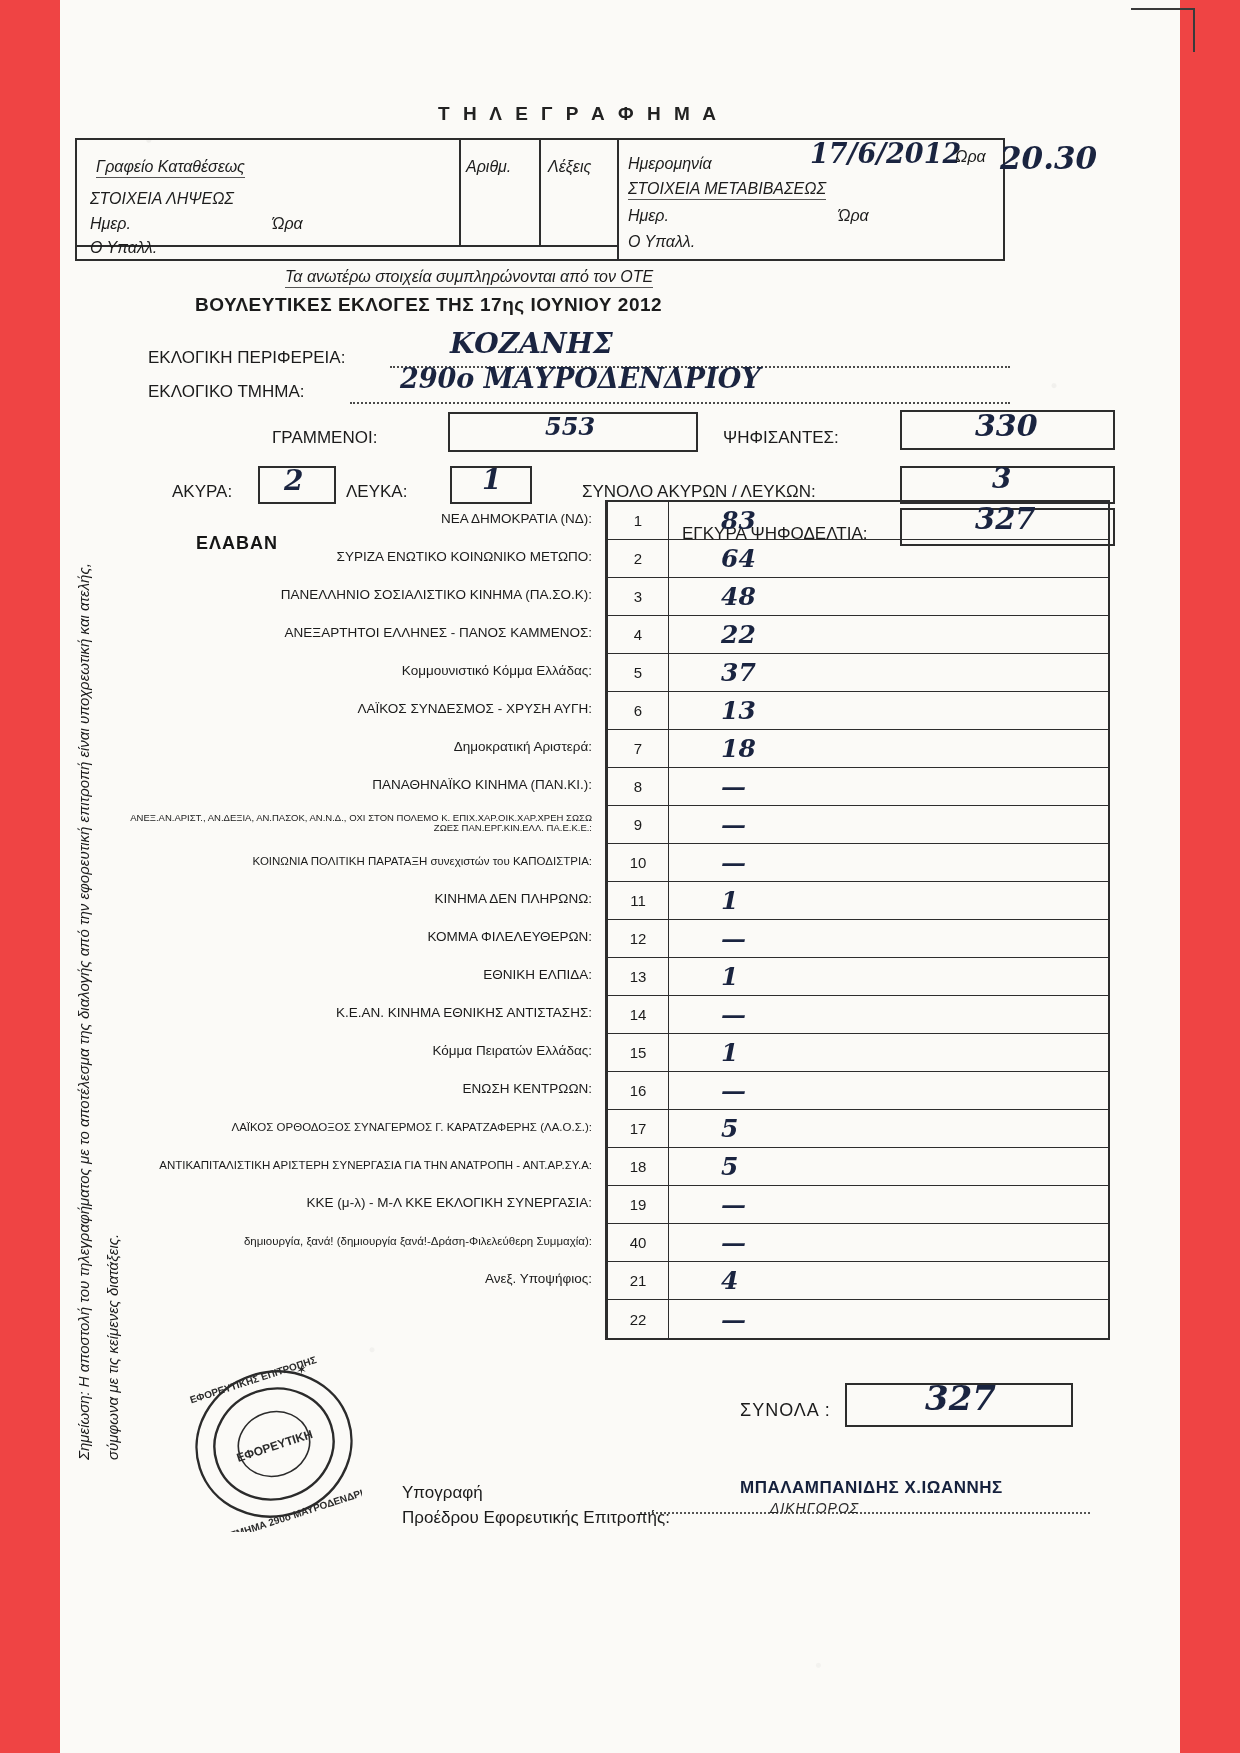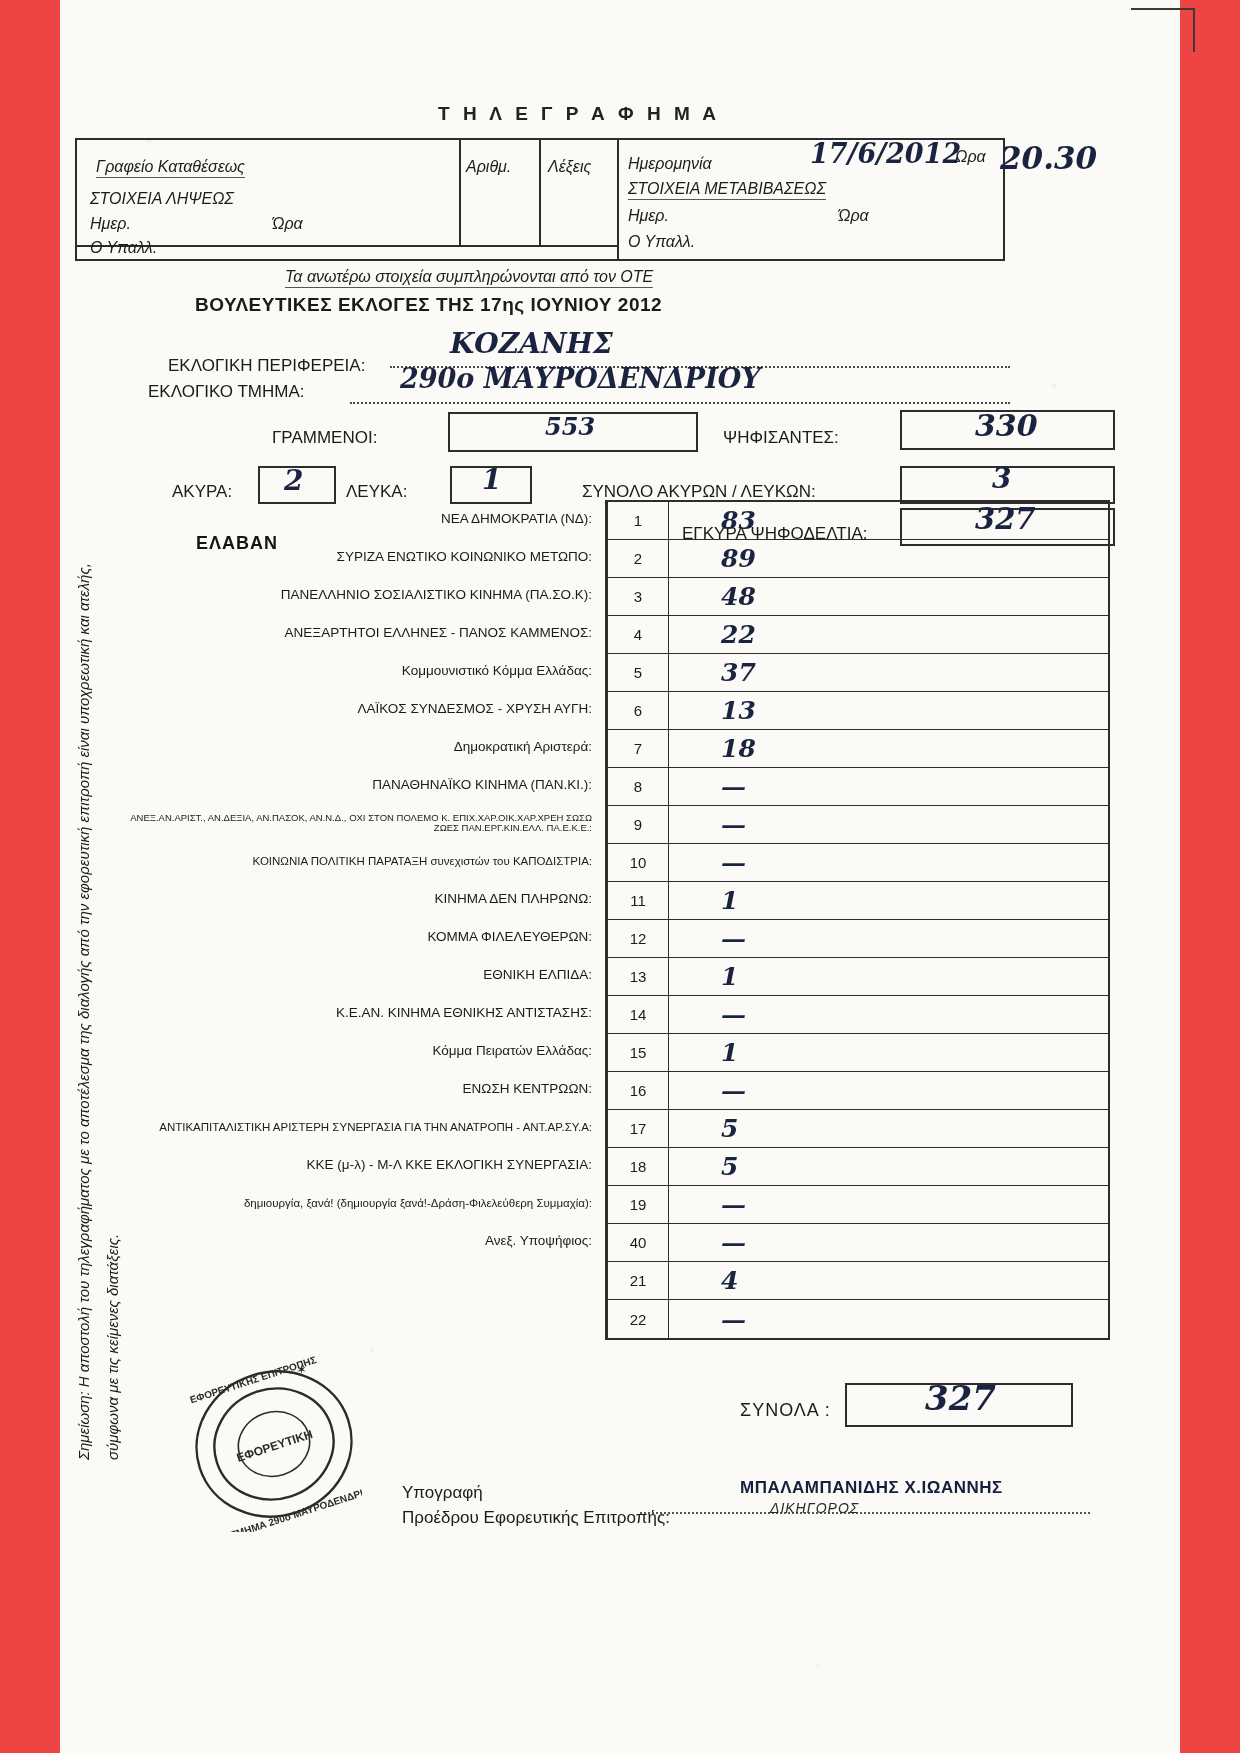--- a/index.html
+++ b/index.html
@@ -317,21 +317,21 @@
   <span class="hdr-txt" style="left:838px; top:207px;">Ώρα</span>
   <span class="hdr-txt" style="left:628px; top:233px;">Ο Υπαλλ.</span>
 
   <span class="hw" style="left:810px; top:138px; font-size:27px;">17/6/2012</span>
   <span class="hdr-txt" style="left:955px; top:148px;">Ώρα</span>
   <span class="hw" style="left:1000px; top:140px; font-size:31px;">20.30</span>
 
   <div class="ote-note">Τα ανωτέρω στοιχεία συμπληρώνονται από τον ΟΤΕ</div>
   <div class="election-title">ΒΟΥΛΕΥΤΙΚΕΣ ΕΚΛΟΓΕΣ ΤΗΣ 17ης ΙΟΥΝΙΟΥ 2012</div>
 
-  <span class="lbl" style="left:148px; top:356px;margin-left:20px;">ΕΚΛΟΓΙΚΗ ΠΕΡΙΦΕΡΕΙΑ:</span>
+  <span class="lbl" style="left:148px; top:348px;">ΕΚΛΟΓΙΚΗ ΠΕΡΙΦΕΡΕΙΑ:</span>
   <div class="dots" style="left:390px; top:366px; width:620px;"></div>
   <span class="hw" style="left:450px; top:327px; font-size:28px;">ΚΟΖΑΝΗΣ</span>
 
   <span class="lbl" style="left:148px; top:382px;">ΕΚΛΟΓΙΚΟ ΤΜΗΜΑ:</span>
   <div class="dots" style="left:350px; top:402px; width:660px;"></div>
   <span class="hw" style="left:400px; top:363px; font-size:27px;">290ο   ΜΑΥΡΟΔΕΝΔΡΙΟΥ</span>
 
   <span class="lbl" style="left:272px; top:428px;">ΓΡΑΜΜΕΝΟΙ:</span>
   <div class="boxfield" style="left:448px; top:412px; width:250px; height:40px;"></div>
   <span class="hw" style="left:545px; top:412px; font-size:24px;">553</span>
@@ -368,33 +368,34 @@
       <div class="pname">Δημοκρατική Αριστερά:</div>
       <div class="pname">ΠΑΝΑΘΗΝΑΪΚΟ ΚΙΝΗΜΑ (ΠΑΝ.ΚΙ.):</div>
       <div class="pname tiny">ΑΝΕΞ.ΑΝ.ΑΡΙΣΤ., ΑΝ.ΔΕΞΙΑ, ΑΝ.ΠΑΣΟΚ, ΑΝ.Ν.Δ., ΟΧΙ ΣΤΟΝ ΠΟΛΕΜΟ Κ. ΕΠΙΧ.ΧΑΡ.ΟΙΚ.ΧΑΡ.ΧΡΕΗ ΣΩΣΩ ΖΩΕΣ ΠΑΝ.ΕΡΓ.ΚΙΝ.ΕΛΛ. ΠΑ.Ε.Κ.Ε.:</div>
       <div class="pname small">ΚΟΙΝΩΝΙΑ ΠΟΛΙΤΙΚΗ ΠΑΡΑΤΑΞΗ συνεχιστών του ΚΑΠΟΔΙΣΤΡΙΑ:</div>
       <div class="pname">ΚΙΝΗΜΑ ΔΕΝ ΠΛΗΡΩΝΩ:</div>
       <div class="pname">ΚΟΜΜΑ ΦΙΛΕΛΕΥΘΕΡΩΝ:</div>
       <div class="pname">ΕΘΝΙΚΗ ΕΛΠΙΔΑ:</div>
       <div class="pname">Κ.Ε.ΑΝ. ΚΙΝΗΜΑ ΕΘΝΙΚΗΣ ΑΝΤΙΣΤΑΣΗΣ:</div>
       <div class="pname">Κόμμα Πειρατών Ελλάδας:</div>
       <div class="pname">ΕΝΩΣΗ ΚΕΝΤΡΩΩΝ:</div>
+      <div class="pname small">ΛΑΪΚΟΣ ΟΡΘΟΔΟΞΟΣ ΣΥΝΑΓΕΡΜΟΣ Γ. ΚΑΡΑΤΖΑΦΕΡΗΣ (ΛΑ.Ο.Σ.):</div>
       <div class="pname small">ΑΝΤΙΚΑΠΙΤΑΛΙΣΤΙΚΗ ΑΡΙΣΤΕΡΗ ΣΥΝΕΡΓΑΣΙΑ ΓΙΑ ΤΗΝ ΑΝΑΤΡΟΠΗ - ΑΝΤ.ΑΡ.ΣΥ.Α:</div>
       <div class="pname">ΚΚΕ (μ-λ) - Μ-Λ ΚΚΕ ΕΚΛΟΓΙΚΗ ΣΥΝΕΡΓΑΣΙΑ:</div>
       <div class="pname small">δημιουργία, ξανά! (δημιουργία ξανά!-Δράση-Φιλελεύθερη Συμμαχία):</div>
       <div class="pname">Ανεξ. Υποψήφιος:</div>
     </div>
   <div class="tbl" id="party-table">
       <div class="row">
         <div class="cell-no">1</div>
         <div class="cell-val">83</div>
       </div>
       <div class="row">
         <div class="cell-no">2</div>
-        <div class="cell-val">89</div>
+        <div class="cell-val">64</div>
       </div>
       <div class="row">
         <div class="cell-no">3</div>
         <div class="cell-val">48</div>
       </div>
       <div class="row">
         <div class="cell-no">4</div>
         <div class="cell-val">22</div>
       </div>
       <div class="row">

